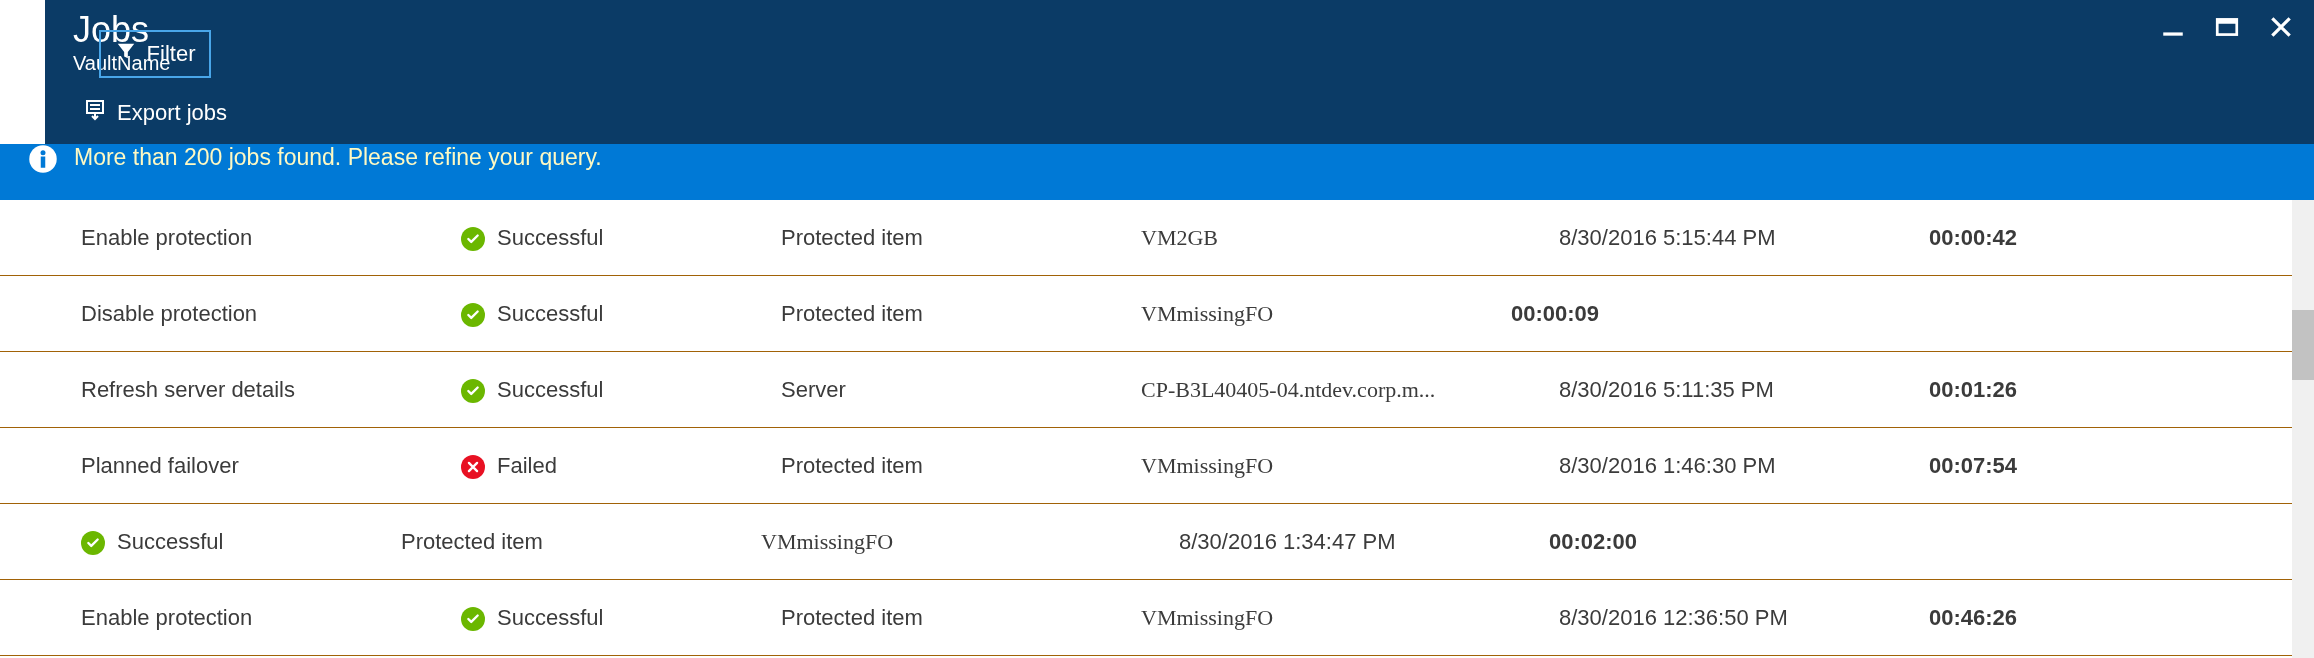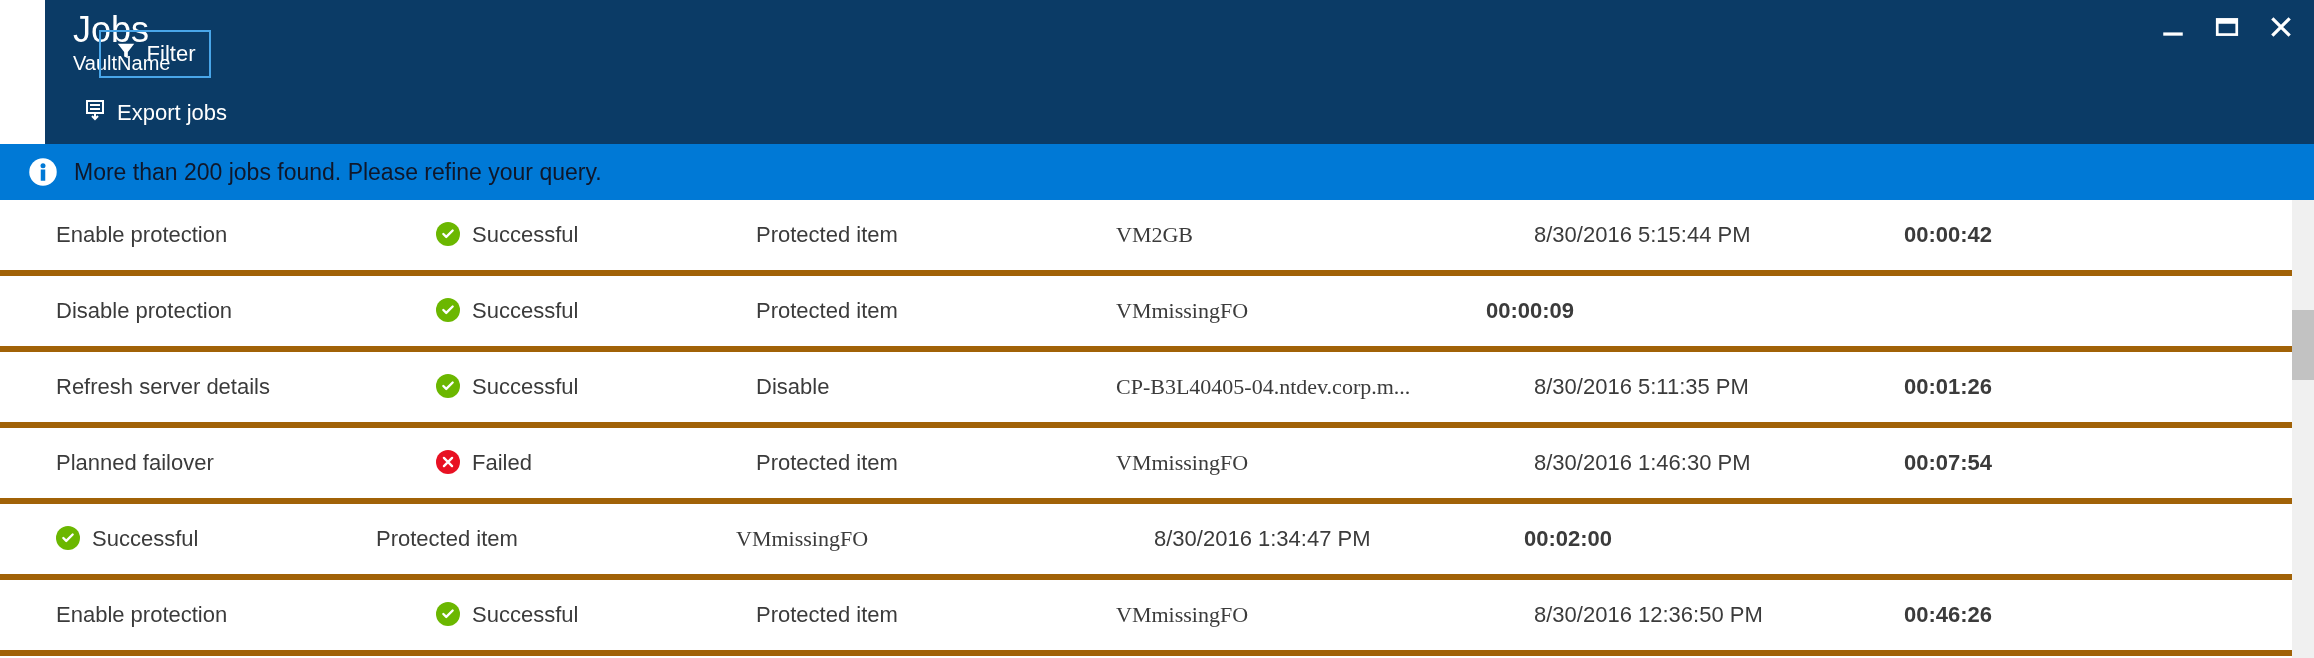--- a/index.html
+++ b/index.html
@@ -59,52 +59,52 @@
     border: 2px solid transparent;
     color: #ffffff;
     font-size: 22px;
     cursor: pointer;
   }
   .toolbar-btn.active {
     border: 2px solid #49a6e9;
   }
   .info-bar {
     background: #0079d6;
-    color: #0f172a;
+    color: #fef9c3;
     height: 56px;
     display: flex;
-    align-items: center;
+    align-items: flex-start;
     padding-left: 28px;
     font-size: 23px;
   }
   .info-bar .info-icon {
     margin-right: 16px;
     display: inline-flex;
   }
   .table-wrap {
     position: relative;
     width: 100%;
     height: calc(658px - 144px - 56px);
   }
   .table {
     width: calc(100% - 22px);
   }
   .row {
     display: flex;
     align-items: center;
     height: 76px;
-    border-bottom: 6px solid #a16207;
-    padding-left: 56px;
+    border-bottom: 1px solid #a16207;
+    padding-left: 81px;
     font-size: 22px;
     color: #3b3b3b;
     cursor: pointer;
   }
   .row:first-child { border-top: none; }
   .col-op     { width: 380px; white-space: nowrap; overflow: hidden; text-overflow: ellipsis; padding-right: 20px;}
-  .col-status { width: 320px; display: flex; align-items: flex-start; gap: 12px;}
+  .col-status { width: 320px; display: flex; align-items: flex-end; gap: 12px;}
   .col-type   { width: 360px; }
   .col-item   { width: 370px; white-space: nowrap; overflow: hidden; text-overflow: ellipsis; padding-right: 20px; font-family: Liberation Serif, serif;}
   .col-time   { width: 370px; margin-left: 48px; }
   .col-dur    { width: 220px; font-weight: bold; }
   .status-icon {
     display: inline-flex;
     align-items: center;
     justify-content: center;
     width: 24px; height: 24px;
     border-radius: 50%;
@@ -224,21 +224,21 @@
       <div class="row">
         <div class="col-op">Refresh server details</div>
         <div class="col-status">
           <span class="status-icon status-success">
             <svg width="14" height="14" viewBox="0 0 24 24">
               <path d="M4 12l5 5 11-11" stroke="#fff" stroke-width="4" fill="none" stroke-linecap="round" stroke-linejoin="round"></path>
             </svg>
           </span>
           <span>Successful</span>
         </div>
-        <div class="col-type">Disable</div>
+        <div class="col-type">Server</div>
         <div class="col-item">CP-B3L40405-04.ntdev.corp.m...</div>
         <div class="col-time">8/30/2016 5:11:35 PM</div>
         <div class="col-dur">00:01:26</div>
       </div>
       <div class="row">
         <div class="col-op">Planned failover</div>
         <div class="col-status">
           <span class="status-icon status-failed">
             <svg width="14" height="14" viewBox="0 0 24 24">
               <path d="M5 5l14 14M19 5L5 19" stroke="#fff" stroke-width="4" stroke-linecap="round"></path>

